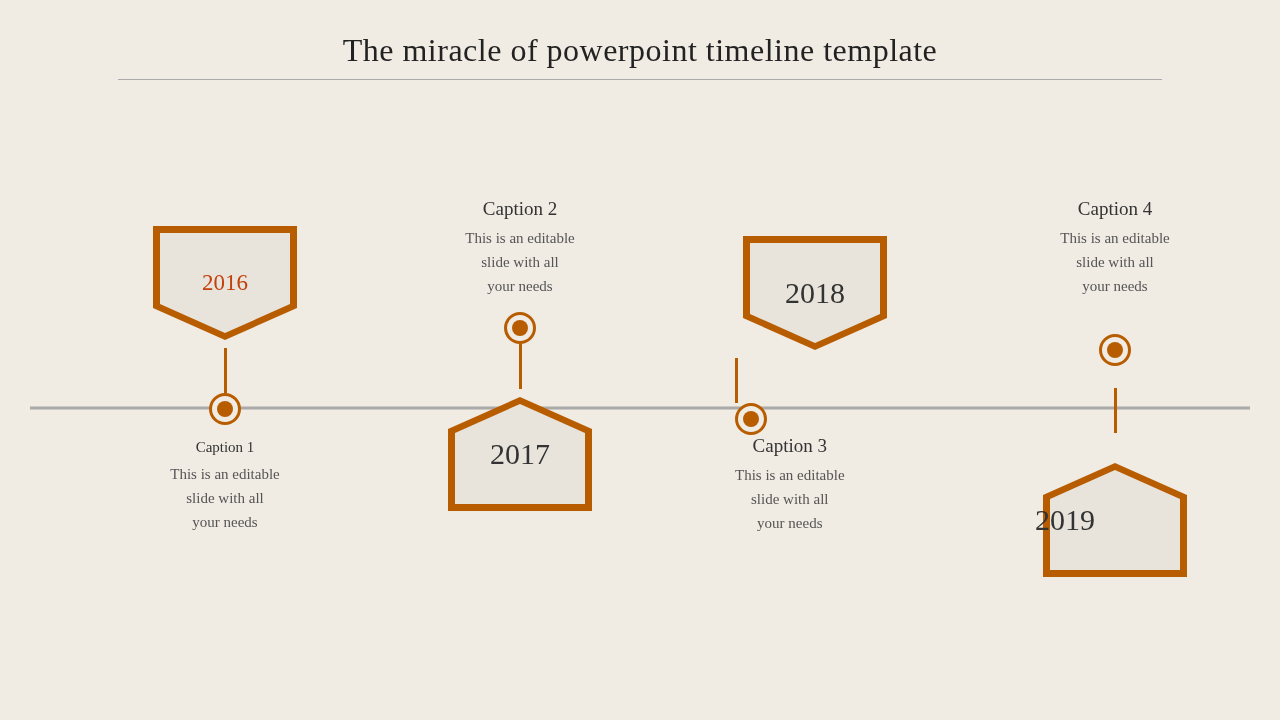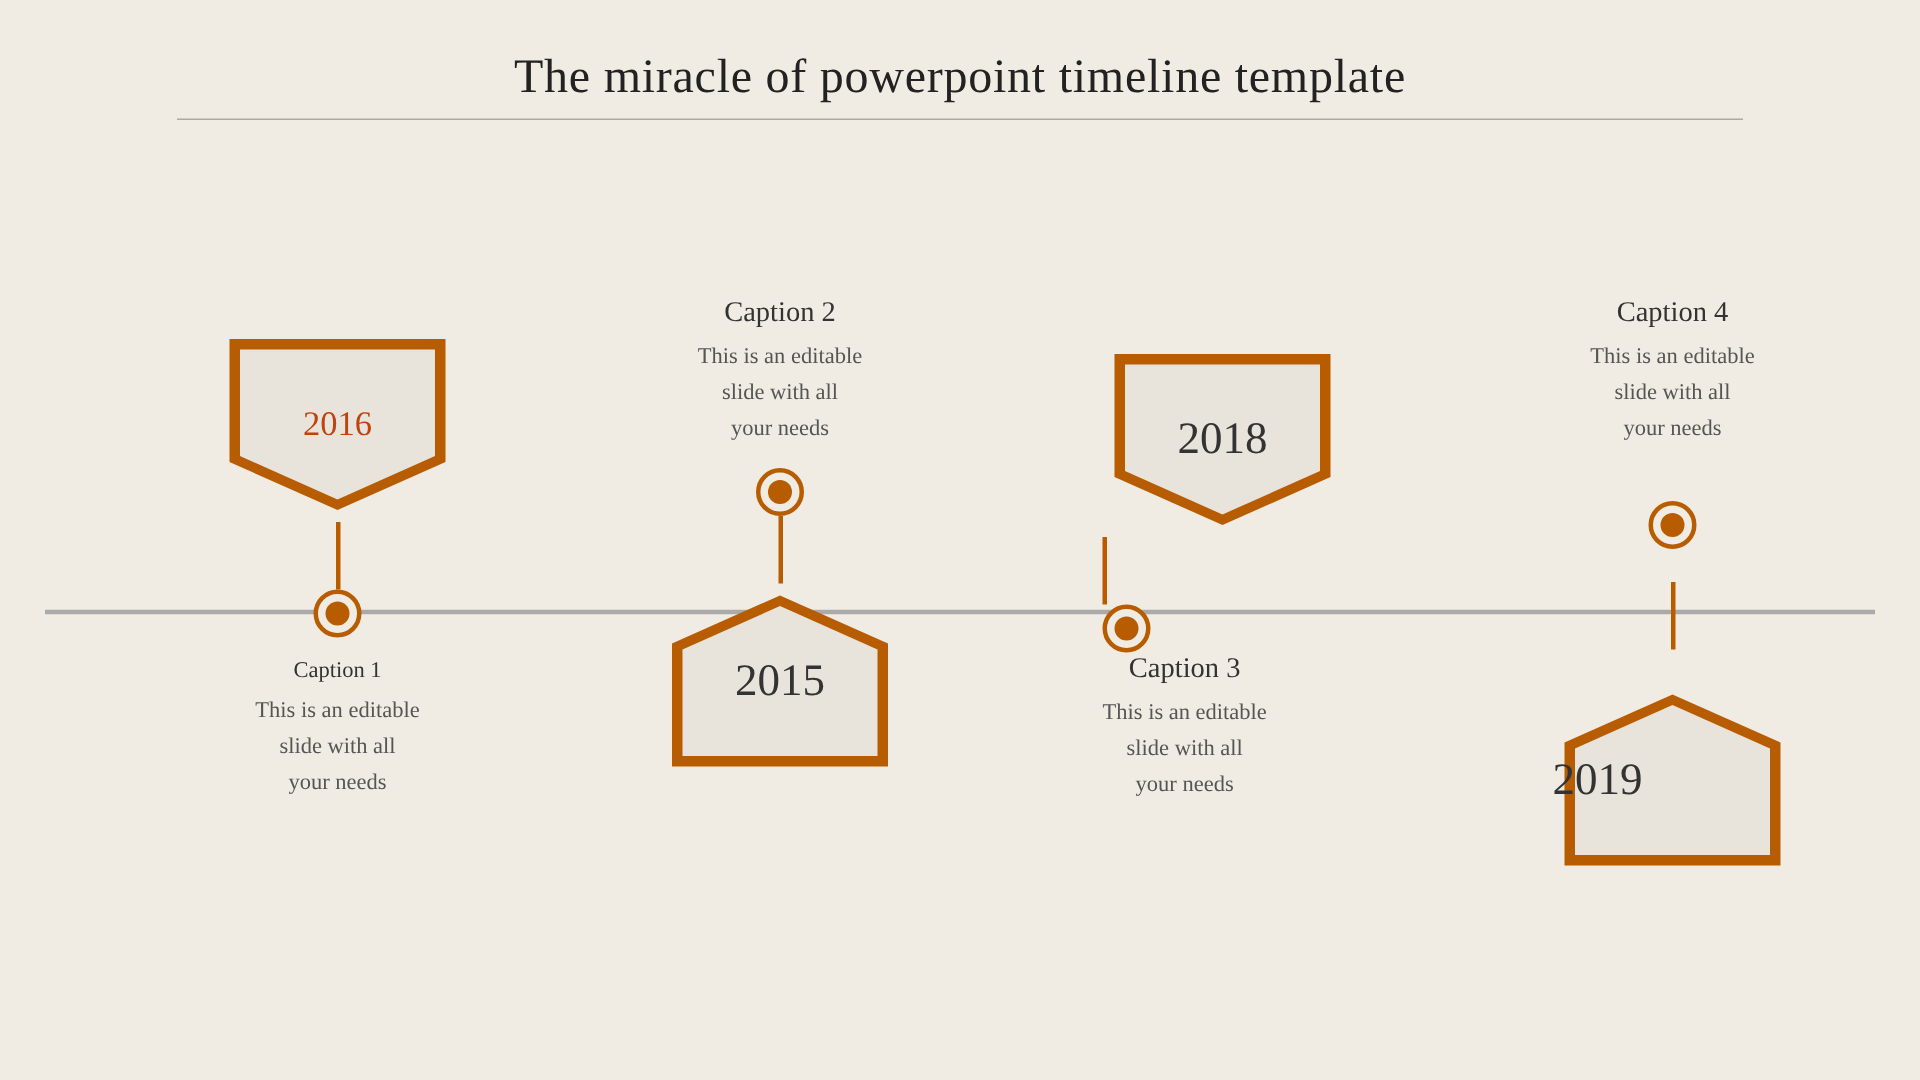--- a/index.html
+++ b/index.html
@@ -125,21 +125,21 @@
           <div style="width:16px;height:16px;border-radius:50%;background:#b85c00;"></div>
         </div>
 
         <div style="width:3px; height:45px; background:#b85c00;"></div>
 
         <div style="width:160px; height:130px; position:relative; display:flex; align-items:center; justify-content:center;">
           <svg viewBox="0 0 160 130" xmlns="http://www.w3.org/2000/svg" style="position:absolute;top:0;left:0;width:100%;height:100%;">
             <polygon points="80,8 152,40 152,122 8,122 8,40" fill="#b85c00"></polygon>
             <polygon points="80,15 145,44 145,115 15,115 15,44" fill="#e8e4dc"></polygon>
           </svg>
-          <span style="position:relative;z-index:2;font-size:30px;color:#333;font-family:Georgia,serif;">2015</span>
+          <span style="position:relative;z-index:2;font-size:30px;color:#333;font-family:Georgia,serif;">2017</span>
         </div>
       </div>
 
       <div style="position:absolute; left:685px; top:10px; display:flex; flex-direction:column; align-items:flex-start; width:160px;">
 
         <div style="width:160px; height:130px; position:relative; display:flex; align-items:center; justify-content:center;">
           <svg viewBox="0 0 160 130" xmlns="http://www.w3.org/2000/svg" style="position:absolute;top:0;left:0;width:100%;height:100%;">
             <polygon points="8,8 152,8 152,90 80,122 8,90" fill="#b85c00"></polygon>
             <polygon points="15,15 145,15 145,86 80,115 15,86" fill="#e8e4dc"></polygon>
           </svg>

